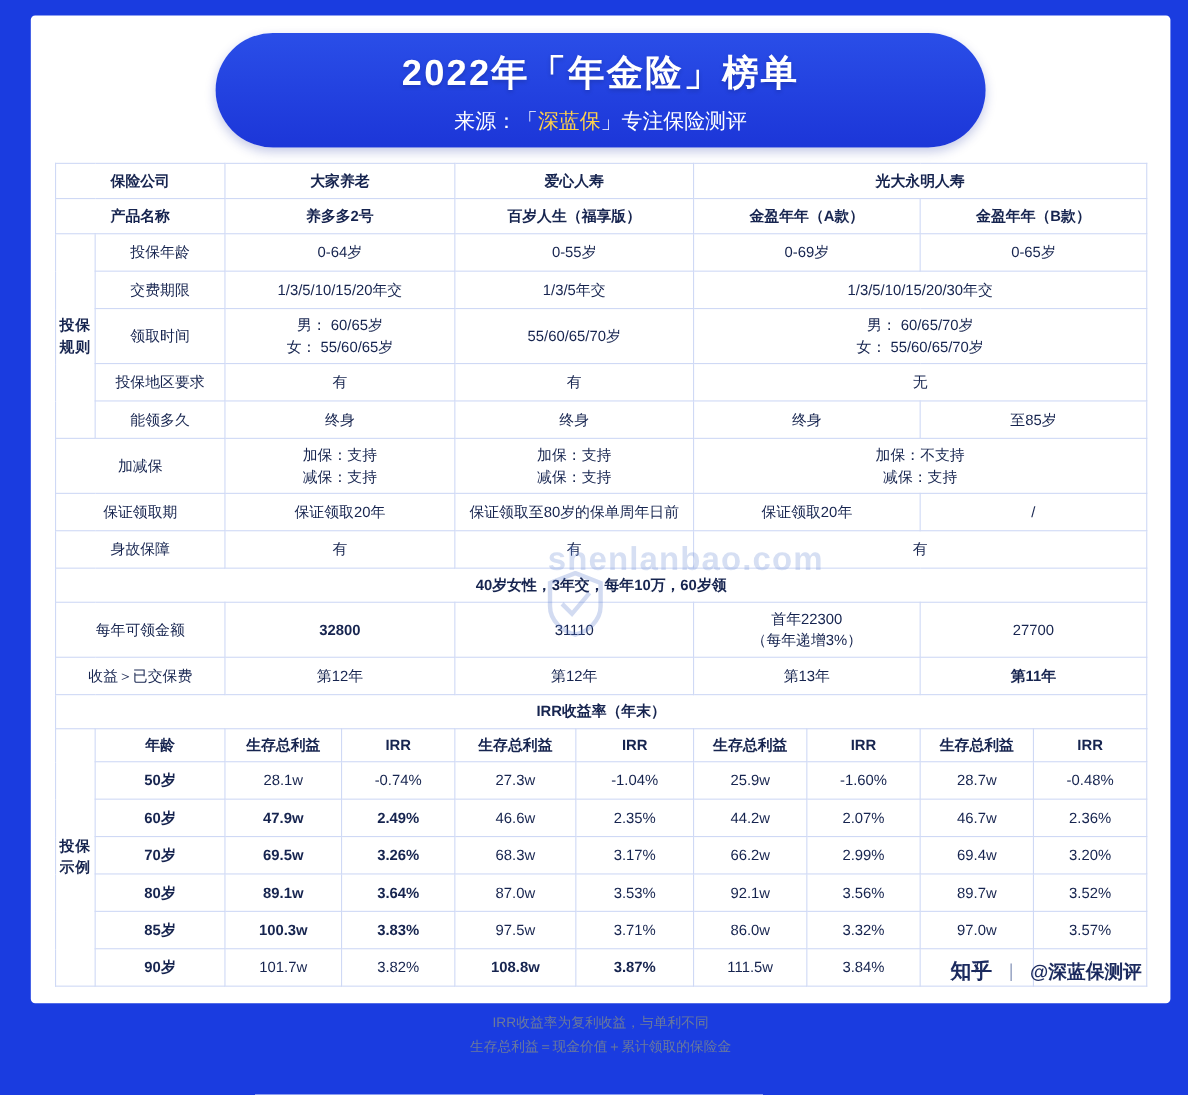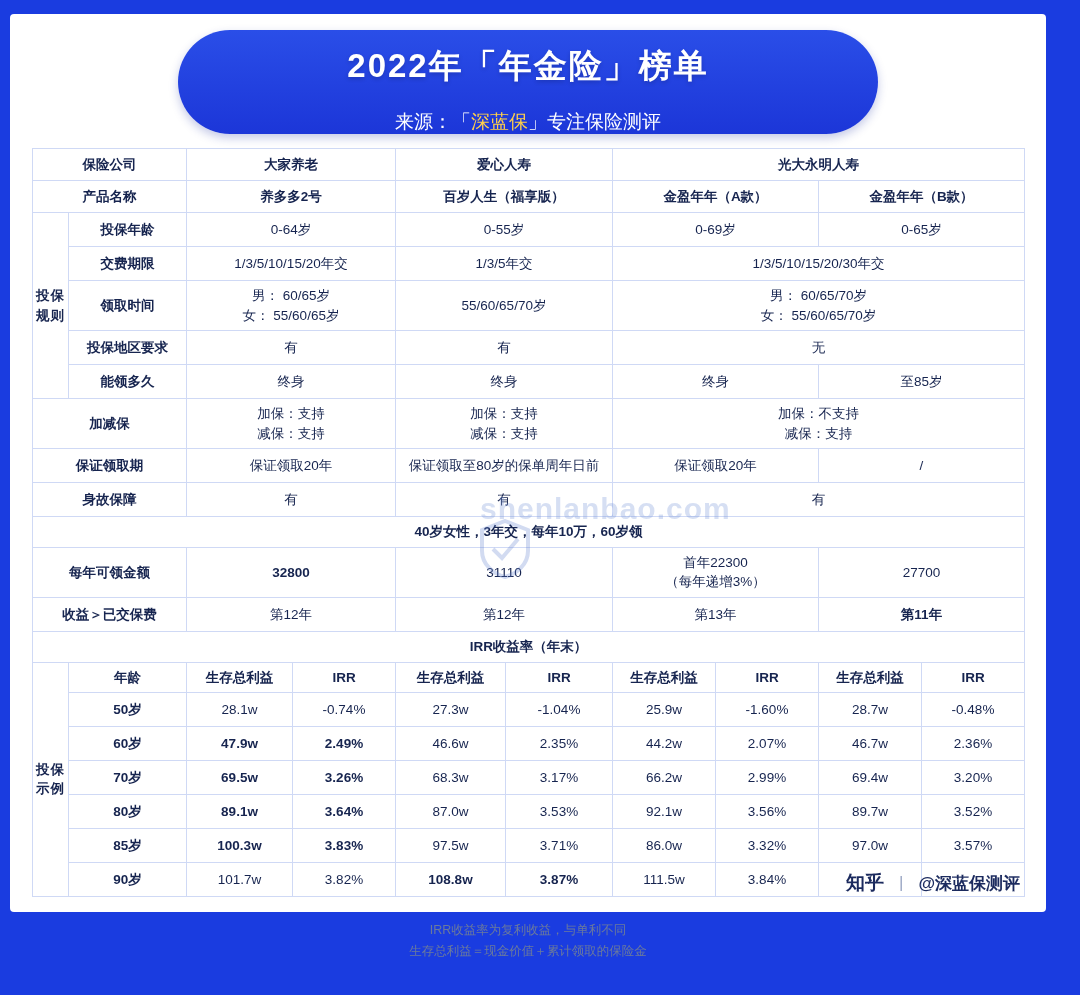--- a/index.html
+++ b/index.html
@@ -8,21 +8,21 @@
     width: 1080px;
     height: 995px;
     background: #1a3ce0;
     font-family: "Liberation Sans", sans-serif;
     color: #1b2a5e;
     overflow: hidden;
     position: relative;
   }
   .page {
     position: absolute;
-    left: 10px; top: 14px;
+    left: 28px; top: 14px;
     width: 1036px; height: 898px;
     background: #ffffff;
     border-radius: 4px;
   }
   
   .header-wrap {
     position: relative;
     height: 118px;
   }
   .header-pill {
@@ -38,21 +38,21 @@
     color: #ffffff;
     font-size: 33px;
     font-weight: bold;
     letter-spacing: 2px;
     margin-top: 14px;
     text-shadow: 0 2px 4px rgba(0,0,0,0.18);
   }
   .header-sub {
     color: #ffffff;
     font-size: 19px;
-    margin-top: 20px;
+    margin-top: 8px;
   }
   .header-sub .hl { color: #ffd04a; }
 
   
   .tbl-wrap {
     position: absolute;
     left: 22px; top: 134px;
     width: 992px;
   }
   table.main {
@@ -90,21 +90,21 @@
     color: #ffffff;
     font-weight: bold;
     font-size: 14px;
     border-color: #1b3fd1;
     width: 36px;
     letter-spacing: 1px;
   }
   td.rowlabel {
     background: #dfe7fb;
     color: #16244f;
-    font-weight: bold;
+    font-weight: normal;
     font-size: 13.5px;
     width: 118px;
   }
   td.band {
     background: #1b3fd1;
     color: #ffffff;
     font-weight: bold;
     font-size: 14.5px;
     border-color: #1b3fd1;
     height: 30px;

